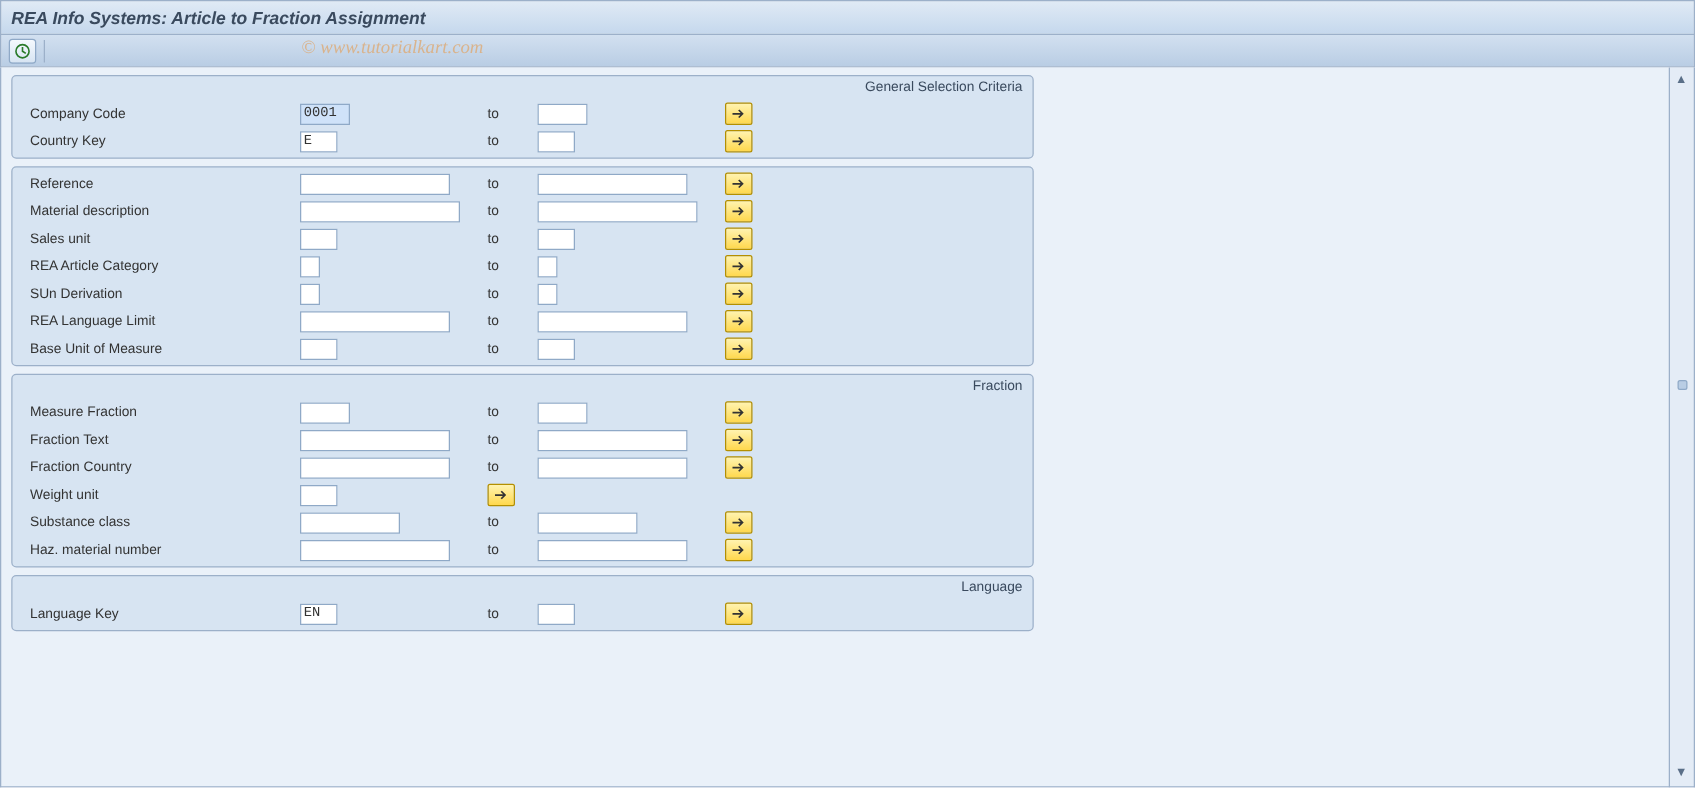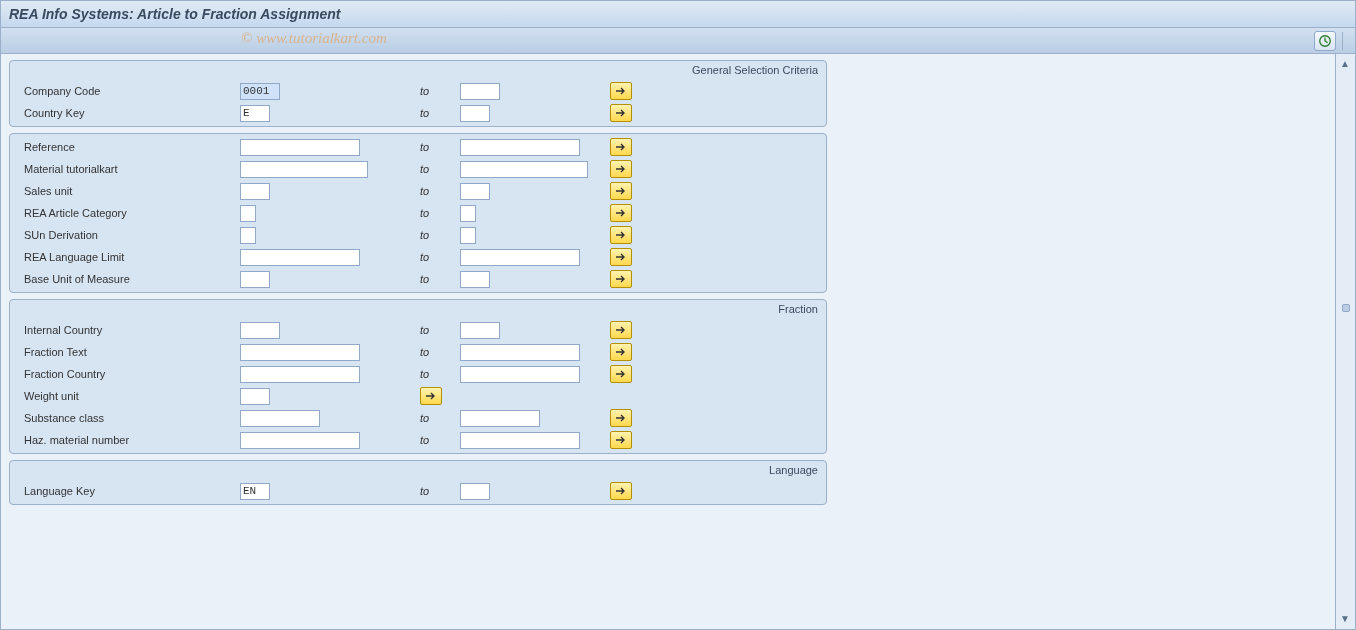--- a/index.html
+++ b/index.html
@@ -1,35 +1,35 @@
 <!DOCTYPE html>
 <html><head>
   <meta charset="utf-8">
   <style>
     * { box-sizing: border-box; margin: 0; padding: 0; }
     html, body { width: 1356px; height: 630px; overflow: hidden; font-family: Arial, sans-serif; font-size: 11px; color: #333; background: #f2f2f2; }
     .title-bar { height: 28px; background: linear-gradient(to bottom, #e0eaf5 0%, #c5d8ed 100%); border: 1px solid #9cb0c9; display: flex; align-items: center; padding: 12px 8px; font-size: 14px; font-style: italic; font-weight: bold; color: #3a4a5e; }
-    .toolbar { height: 26px; background: linear-gradient(to bottom, #d2e0f0 0%, #b9cde4 100%); border: 1px solid #9cb0c9; border-top: none; display: flex; align-items: center; padding: 0 6px; position: relative; justify-content: flex-end; }
+    .toolbar { height: 26px; background: linear-gradient(to bottom, #d2e0f0 0%, #b9cde4 100%); border: 1px solid #9cb0c9; border-top: none; display: flex; align-items: center; padding: 0 6px; position: relative; }
     .tb-btn { width: 22px; height: 20px; border: 1px solid #8fa9c7; border-radius: 3px; background: linear-gradient(to bottom, #f5f9fe, #d7e4f2); display: inline-flex; align-items: center; justify-content: center; cursor: pointer; }
     .tb-sep { width: 1px; height: 18px; background: #9cb0c9; margin: 0 6px; }
     .watermark { position: absolute; left: 240px; top: 2px; color: #d9b38c; font-size: 15px; font-family: Georgia, serif; font-style: italic; pointer-events: none; }
     .content-wrap { position: relative; height: calc(630px - 54px); }
     .content { position: absolute; left: 0; top: 0; right: 20px; bottom: 0; background: #eaf1f9; border: 1px solid #9cb0c9; border-top: none; padding: 6px 8px 4px 8px; overflow: hidden; }
     .scroll-strip { position: absolute; right: 0; top: 0; width: 20px; bottom: 0; background: #e4ecf6; border: 1px solid #9cb0c9; border-left: none; border-top: none; }
     .scroll-strip .arrow { position: absolute; left: 3px; width: 12px; height: 12px; color: #5a6f88; font-size: 10px; text-align: center; line-height: 12px; }
     .scroll-strip .arrow.up { top: 4px; }
     .scroll-strip .arrow.down { bottom: 4px; }
     .scroll-strip .nub { position: absolute; left: 6px; top: 250px; width: 8px; height: 8px; background: #b9cde4; border: 1px solid #8fa9c7; border-radius: 2px; }
     .group { border: 1px solid #9cb0c9; border-radius: 4px; background: #d7e4f2; margin-bottom: 6px; width: 818px; }
     .group-title { padding: 3px 8px 2px 8px; color: #3a4a5e; font-size: 11px; text-align: right; }
     .group-body { padding: 2px 0 2px 0; }
     .row { display: flex; align-items: center; height: 22px; }
     .row .label { width: 230px; padding-left: 14px; }
-    .row .from { width: 180px; display: flex; align-items: flex-end; }
-    .row .to-label { width: 40px; text-align: left; font-style: italic; }
+    .row .from { width: 150px; display: flex; align-items: flex-end; }
+    .row .to-label { width: 40px; text-align: left; }
     .row .to { width: 150px; display: flex; }
     .row .btn-slot { width: 40px; display: flex; justify-content: flex-start; }
     input[type=text] { height: 17px; border: 1px solid #8fa9c7; background: #fff; font-family: "Courier New", monospace; font-size: 11px; padding: 0 2px; color: #333; }
     input[type=text].hl { background: #cfe2f9; }
     .w-xxs { width: 16px; }
     .w-xs { width: 30px; }
     .w-sm { width: 40px; }
     .w-md { width: 120px; }
     .w-lg { width: 128px; }
     .multi-btn { width: 22px; height: 18px; border: 1px solid #b48f00; border-radius: 2px; background: linear-gradient(to bottom, #fff3b0, #ffd84d); display: inline-flex; align-items: center; justify-content: center; cursor: pointer; }
@@ -110,21 +110,21 @@
             </div>
         <div class="btn-slot">
               <span class="multi-btn">
                 <svg viewBox="0 0 12 10">
                   <path d="M1 5 L9 5 M6 2 L9 5 L6 8" fill="none" stroke="#333" stroke-width="1.4"></path>
                 </svg>
               </span>
             </div>
       </div>
       <div class="row">
-        <div class="label">Material tutorialkart</div>
+        <div class="label">Material description</div>
         <div class="from">
               <input type="text" class="w-lg" value="" style="">
             </div>
         <div class="to-label">to</div>
         <div class="to">
               <input type="text" class="w-lg" value="" style="">
             </div>
         <div class="btn-slot">
               <span class="multi-btn">
                 <svg viewBox="0 0 12 10">
@@ -218,21 +218,21 @@
               </span>
             </div>
       </div>
     </div>
   </div>
 
   <div class="group">
     <div class="group-title">Fraction</div>
     <div class="group-body">
       <div class="row">
-        <div class="label">Internal Country</div>
+        <div class="label">Measure Fraction</div>
         <div class="from">
               <input type="text" class="w-sm" value="" style="">
             </div>
         <div class="to-label">to</div>
         <div class="to">
               <input type="text" class="w-sm" value="" style="">
             </div>
         <div class="btn-slot">
               <span class="multi-btn">
                 <svg viewBox="0 0 12 10">

